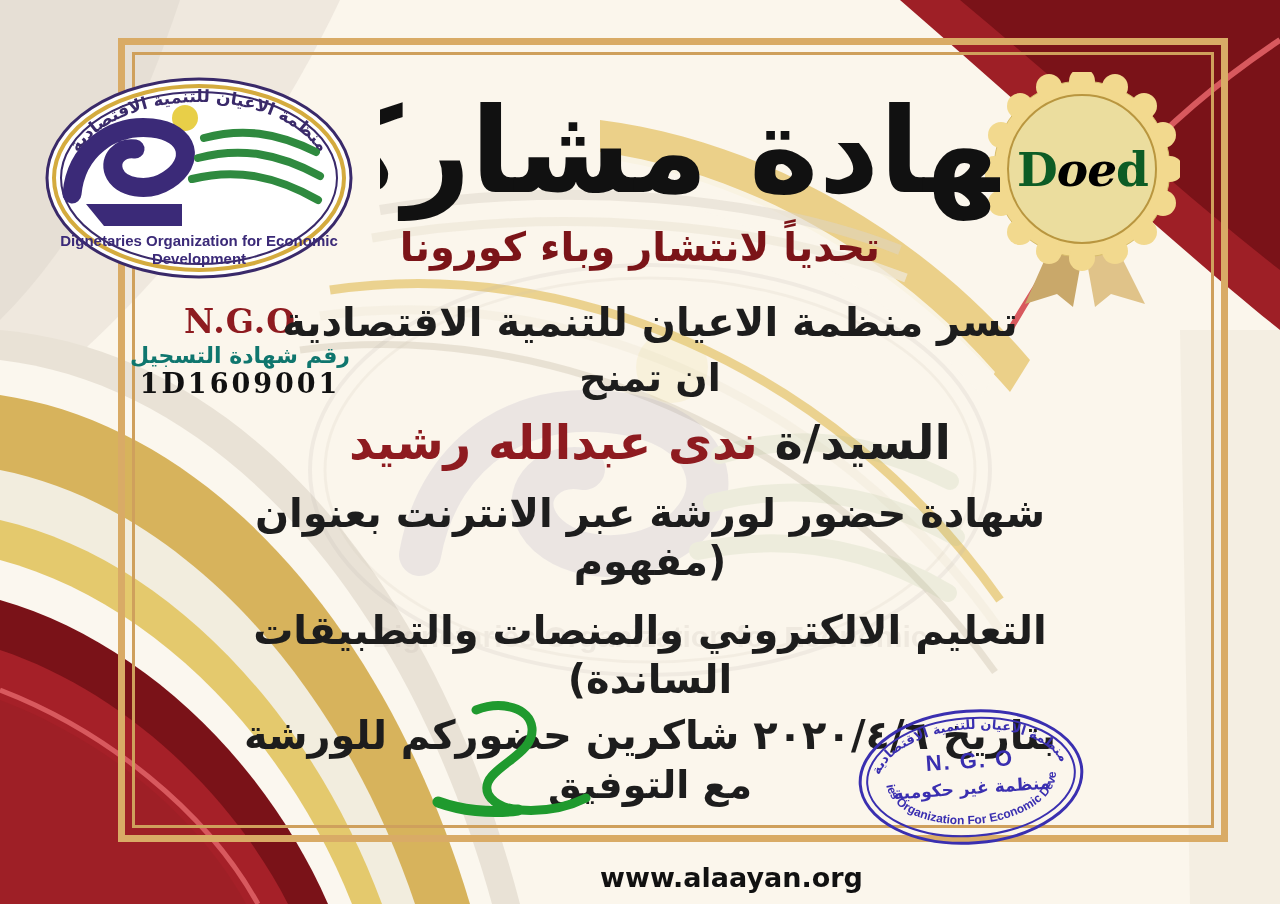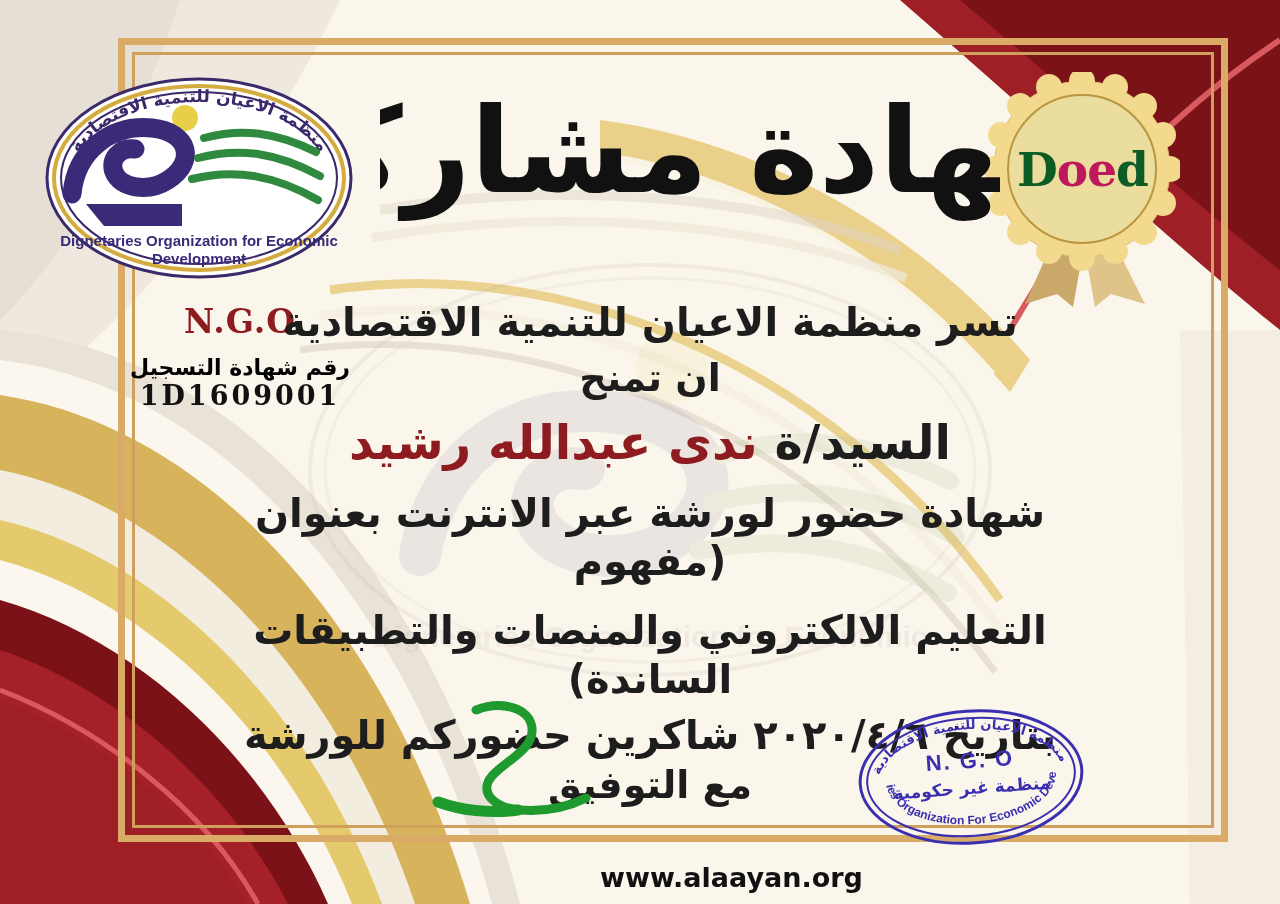--- a/index.html
+++ b/index.html
@@ -40,38 +40,38 @@
   
   .ngo-block{
     position:absolute;left:120px;top:305px;width:240px;
     text-align:center;line-height:1.05;
   }
   .ngo-title{
     font-family:"DejaVu Serif","Liberation Serif",serif;
     font-weight:700;font-size:33px;letter-spacing:1px;color:#8e1b20;
   }
   .ngo-label{
-    font-size:22px;font-weight:700;color:#000000;margin-top:16px;
+    font-size:22px;font-weight:700;color:#0f766e;margin-top:4px;
     font-family:"DejaVu Sans","Liberation Sans",sans-serif;
   }
   .ngo-number{
     font-family:"DejaVu Serif","Liberation Serif",serif;
     font-weight:700;font-size:27px;letter-spacing:3px;color:#111;margin-top:3px;
   }
 
   
   .rosette{position:absolute;left:985px;top:72px;width:195px;height:235px;}
   .rosette-text{
     position:absolute;left:0;top:0;width:195px;height:195px;
     display:flex;align-items:center;justify-content:center;
     font-family:"DejaVu Serif","Liberation Serif",serif;
     font-weight:700;font-size:47px;color:#0d5c25;letter-spacing:-1px;
     direction:ltr;
   }
-  .rosette-text .mid{color:#be185d;}
+  .rosette-text .mid{color:#000000;font-style:italic;}
 
   
   .title-ar{
     position:absolute;left:380px;top:62px;width:620px;height:165px;
   }
   .subtitle{
     position:absolute;left:330px;top:224px;width:620px;
     text-align:center;direction:rtl;
     font-size:40px;font-weight:700;color:#7b1418;
     font-family:"DejaVu Sans","Liberation Sans",sans-serif;
@@ -228,20 +228,21 @@
         <span>d</span>
     </div>
   </div>
 
   <div class="title-ar">
     <svg viewBox="0 0 620 165" width="620" height="165" aria-hidden="true">
       <text x="310" y="130" text-anchor="middle" direction="rtl" font-family="'DejaVu Sans','Liberation Sans',sans-serif" font-size="118" font-weight="700" fill="#111111">شهادة مشاركة</text>
     </svg>
   </div>
 
+  <div class="subtitle">تحدياً لانتشار وباء كورونا</div>
 
   <div class="body">
     <div class="l-org">تسر منظمة الاعيان للتنمية الاقتصادية</div>
     <div class="l-grant">ان تمنح</div>
     <div class="l-name">
       <span>السيد/ة</span>
       <span class="recipient">ندى عبدالله رشيد</span>
     </div>
     <div class="l-desc">شهادة حضور لورشة عبر الانترنت بعنوان (مفهوم</div>
     <div class="l-desc">التعليم الالكتروني والمنصات والتطبيقات الساندة)</div>

